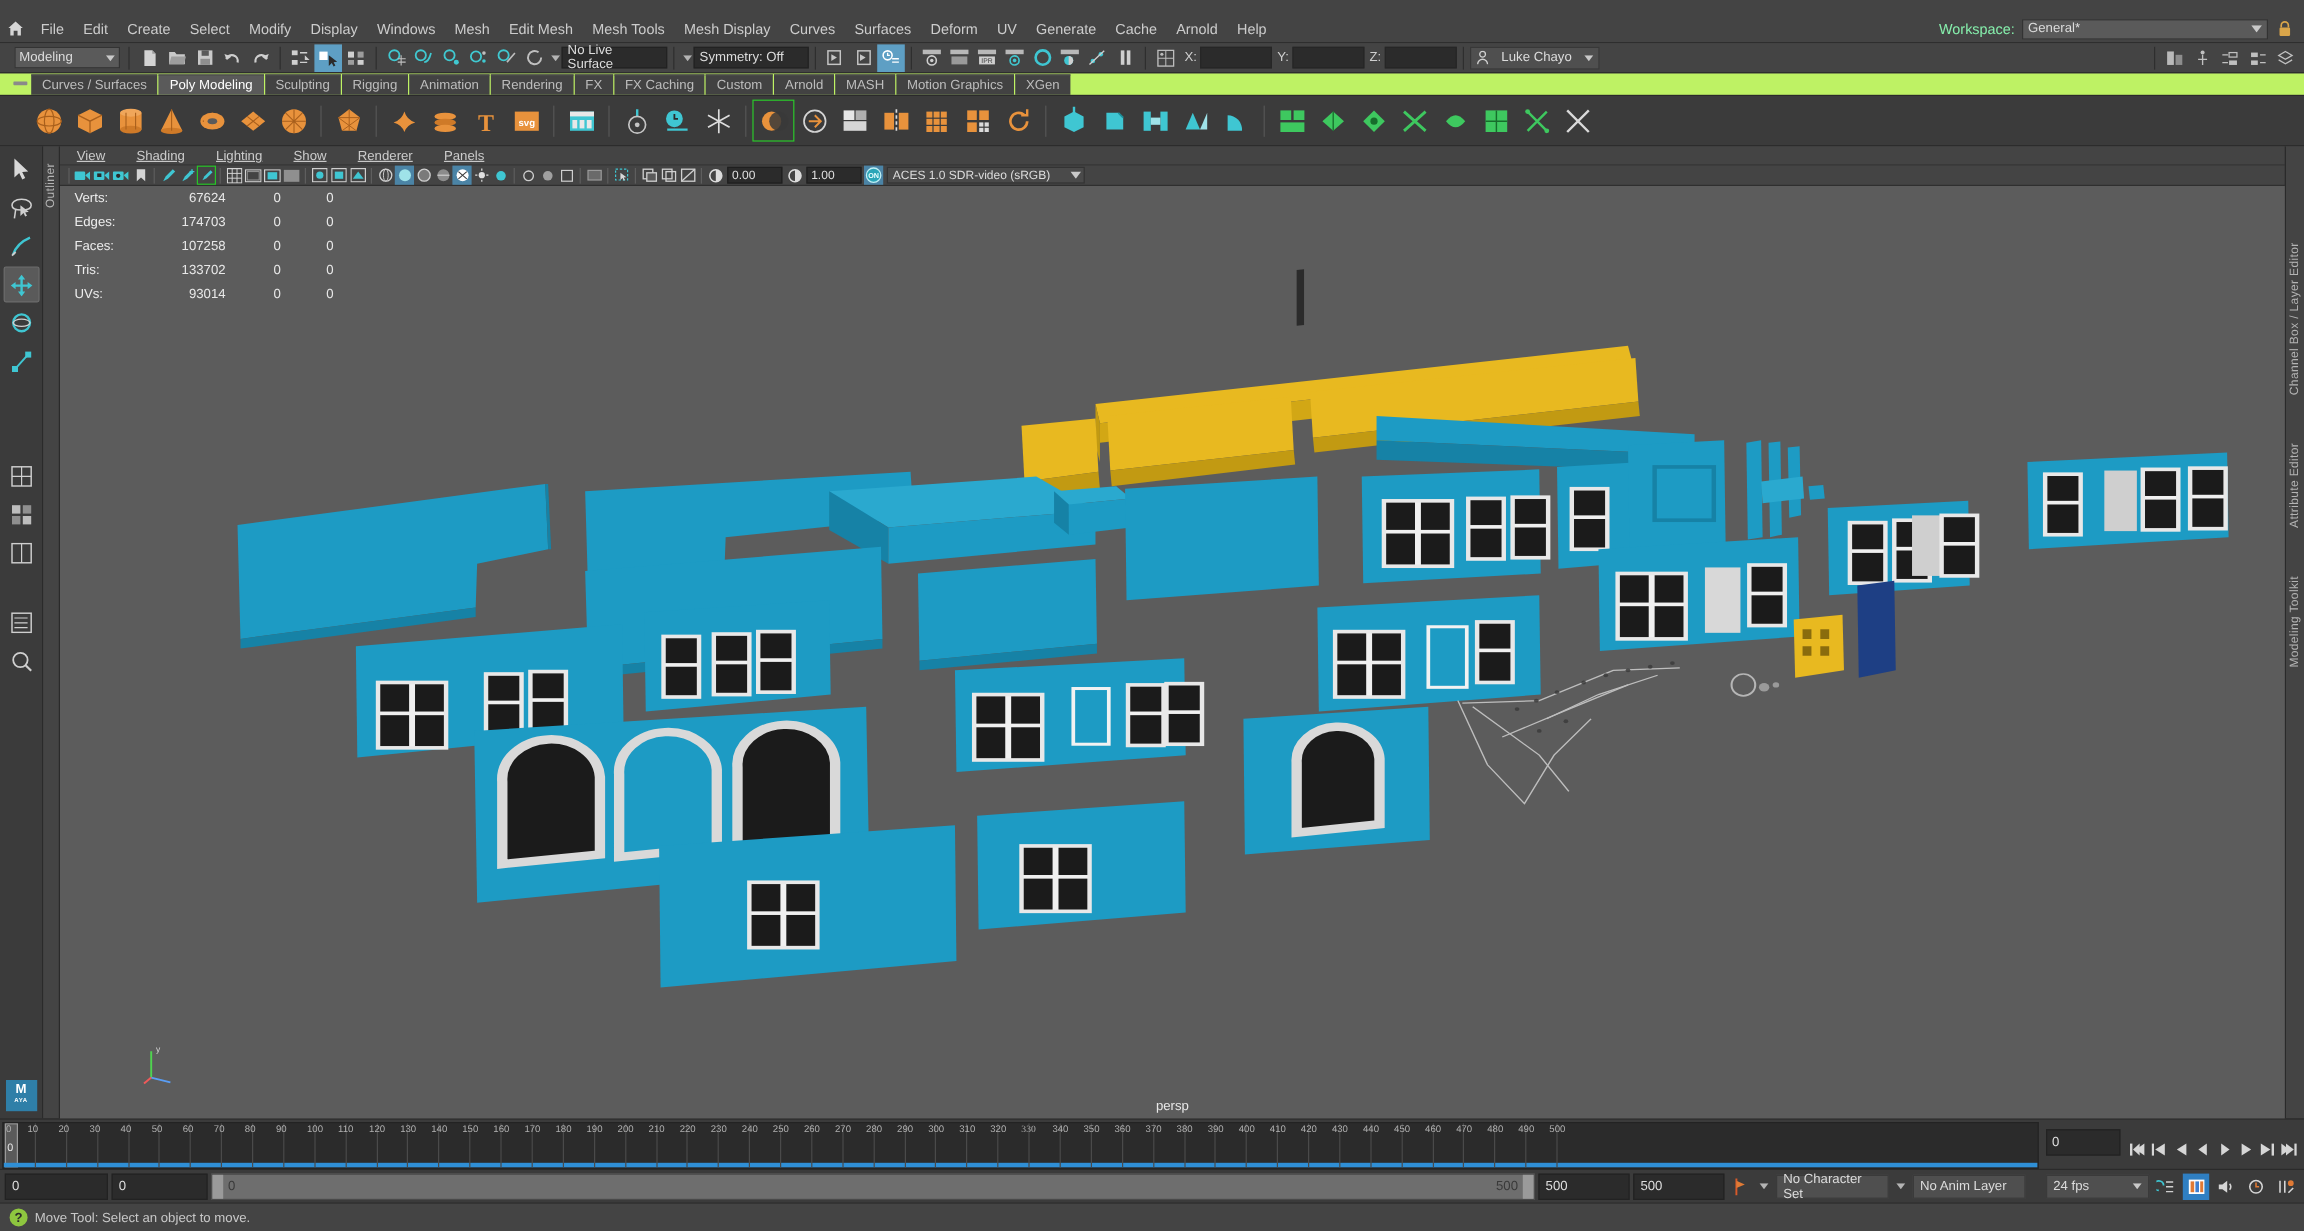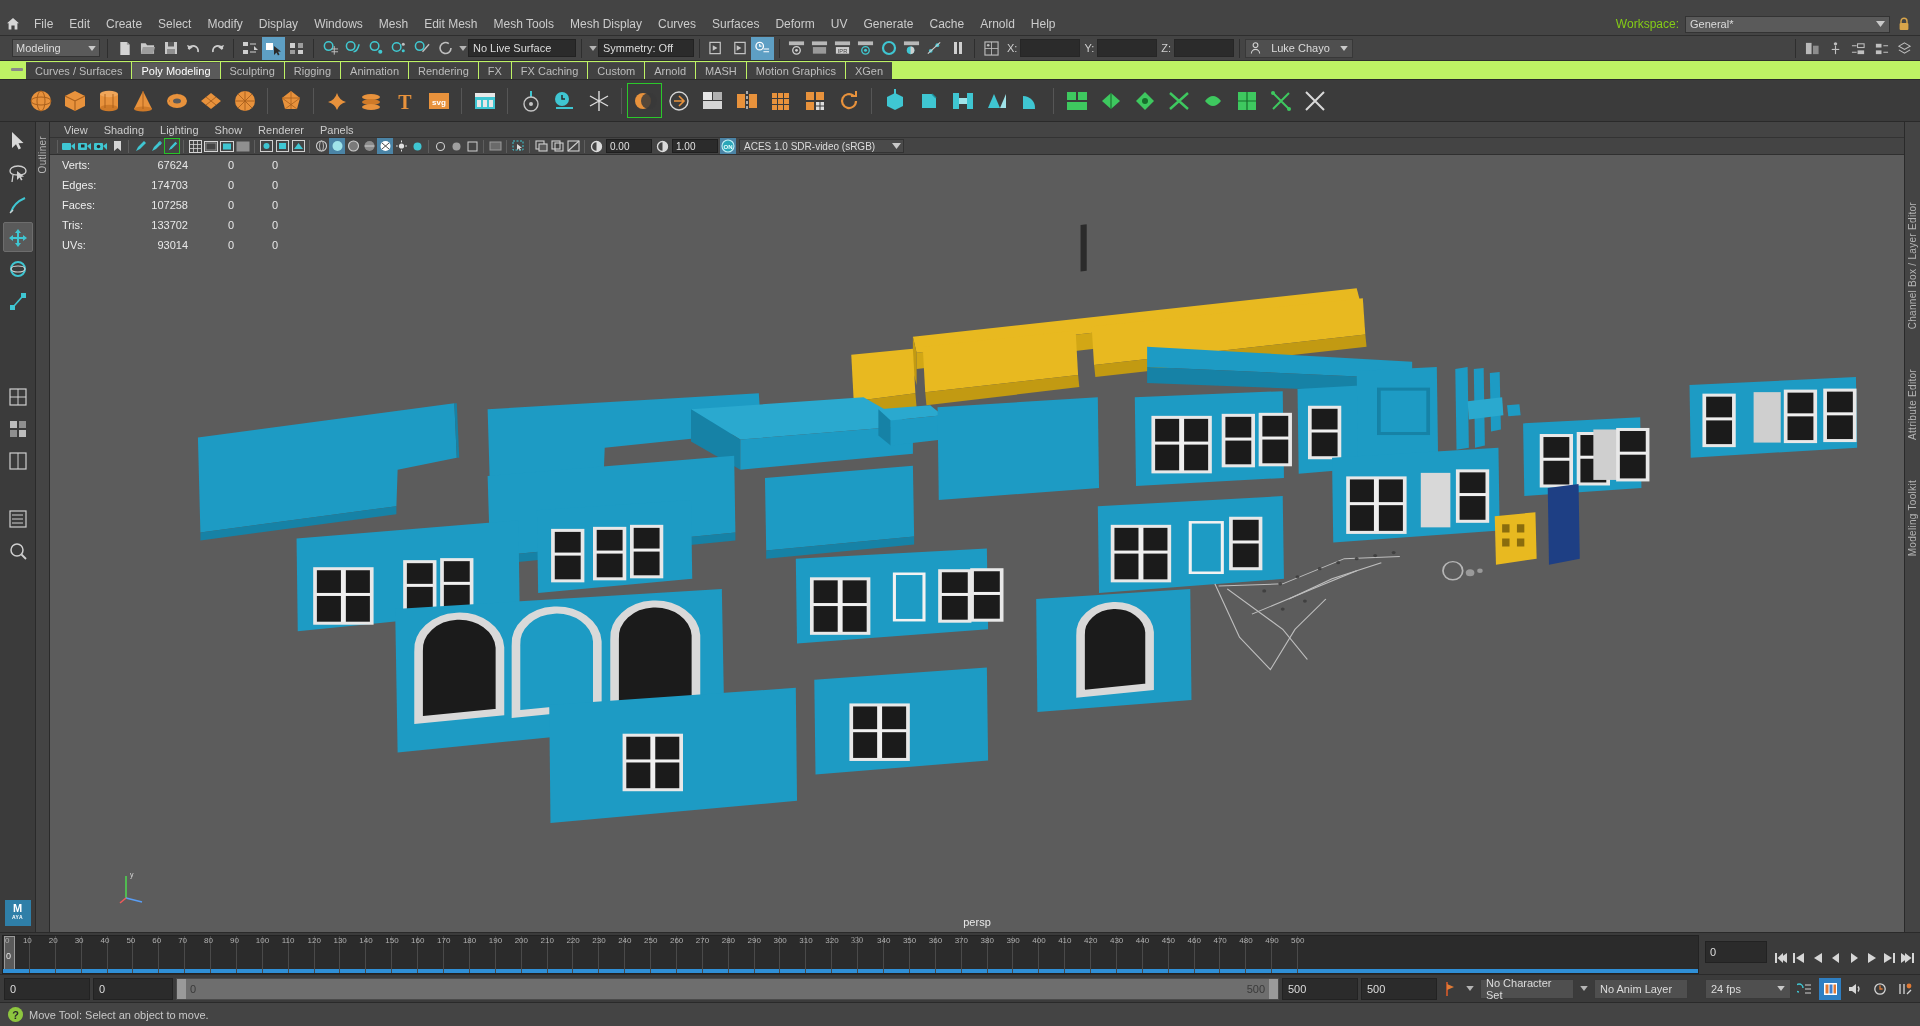--- a/index.html
+++ b/index.html
@@ -13,21 +13,21 @@
   .app{ width:1920px; height:1026px; display:flex; flex-direction:column; background:#444; }
 
   
   .menubar{
     height:24px; background:#444444; display:flex; align-items:center;
     border-bottom:1px solid #2e2e2e; flex:0 0 24px; position:relative;margin-top:12px;
   }
   .home-icon{ width:26px; height:24px; display:flex; align-items:center; justify-content:center; }
   .menubar .mi{ padding:0 8px; height:24px; line-height:24px; color:#cccccc; font-size:12px; white-space:nowrap; }
   .ws{ position:absolute; right:8px; top:0; height:24px; display:flex; align-items:center; gap:6px; }
-  .ws .lbl{ font-size:12px; color:#84cc16; }
+  .ws .lbl{ font-size:12px; color:#86efac; }
   .ws .combo{
     width:205px; height:17px; background:#5a5a5a; border:1px solid #333;
     display:flex; align-items:center; padding:0 4px; font-size:11px; color:#dcdcdc;
     justify-content:space-between;
   }
   .ws .lock{ width:16px; height:18px; display:flex; align-items:center; justify-content:center; }
 
   
   .statusline{
     height:25px; background:#444; display:flex; align-items:center;
@@ -38,21 +38,21 @@
     display:flex; align-items:center; justify-content:space-between; padding:0 3px; font-size:11px; color:#dcdcdc;
   }
   .sep{ width:1px; height:19px; background:#2e2e2e; margin:0 5px; flex:0 0 1px; }
   .ibtn{ width:23px; height:23px; display:flex; align-items:center; justify-content:center; flex:0 0 23px; }
   .ibtn.on{ background:#5e9fc4; }
   .tiny-arrow{ width:11px; height:23px; display:flex; align-items:center; justify-content:center; }
   .field{
     height:18px; background:#2b2b2b; border:1px solid #222; color:#ddd; font-size:11px;
     display:flex; align-items:center; padding:0 4px;
   }
-  .lsf{ width:108px; }
+  .lsf{ width:88px; }
   .symf{ width:96px; }
   .axl{ font-size:11px; color:#cfcfcf; margin:0 3px 0 4px; }
   .numf{ width:60px; height:18px; background:#2b2b2b; border:1px solid #262626; }
   .userbox{
     width:108px; height:19px; background:#4f4f4f; border:1px solid #383838; display:flex;
     align-items:center; gap:5px; padding:0 4px; font-size:11px; color:#dcdcdc; justify-content:space-between;
   }
   .rightstatus{ position:absolute; right:4px; top:0; height:25px; display:flex; align-items:center; }
 
   
@@ -91,22 +91,22 @@
   .mayalogo small{ font-size:5px; letter-spacing:.5px; }
 
   .outlinerstrip{
     width:14px; background:#444; border-right:1px solid #2a2a2a; flex:0 0 14px;
     display:flex; align-items:flex-start; justify-content:center; padding-top:14px;
   }
   .vtext{ writing-mode:vertical-rl; transform:rotate(180deg); font-size:10px; color:#b4b4b4; letter-spacing:.3px; }
 
   .viewportwrap{ flex:1 1 auto; display:flex; flex-direction:column; min-width:0; background:#3b3b3b; }
   .panelmenu{
-    height:16px; background:#444; display:flex; align-items:center; gap:0; padding-left:6px;
-    flex:0 0 16px; border-bottom:1px solid #333;
+    height:16px; background:#444; display:flex; align-items:center; gap:10px; padding-left:6px;
+    flex:0 0 16px; border-bottom:1px solid #333;text-decoration:underline;
   }
   .panelmenu .pm{ font-size:11px; color:#cccccc; padding:0 8px; line-height:16px; }
 
   .panelicons{
     height:17px; background:#444; display:flex; align-items:center; flex:0 0 17px; padding-left:4px;
     border-bottom:1px solid #2f2f2f; gap:0px;
   }
   .pi{ width:16px; height:16px; display:flex; align-items:center; justify-content:center; flex:0 0 16px; }
   .pi.on{ background:#4b84a6; }
   .pi.greenbox{ border:1px solid #27c427; }

